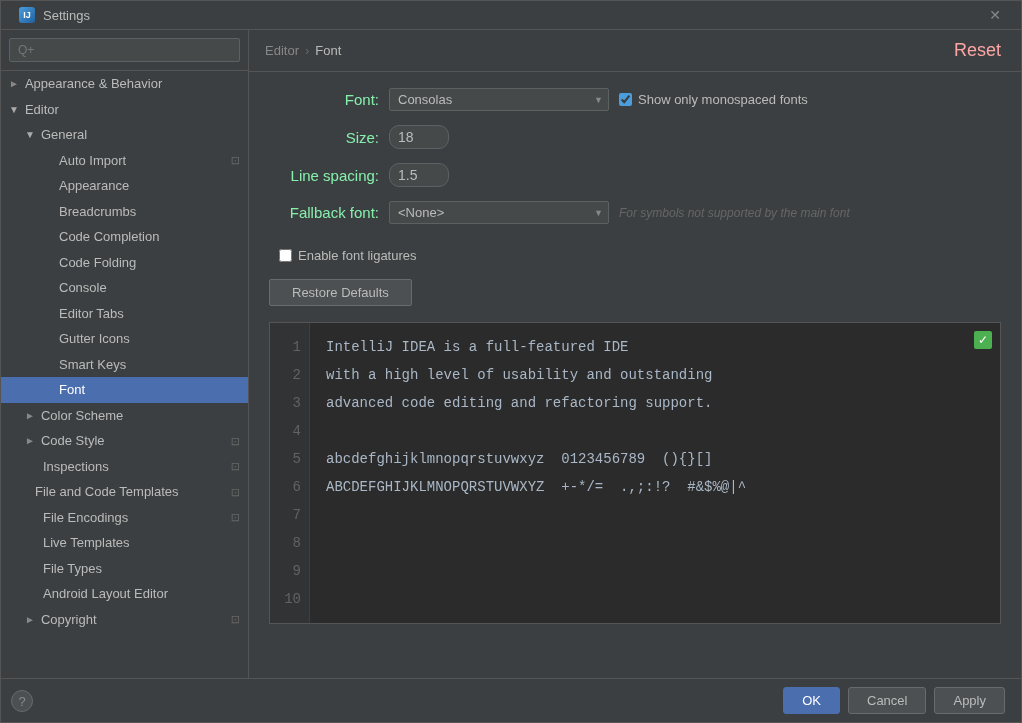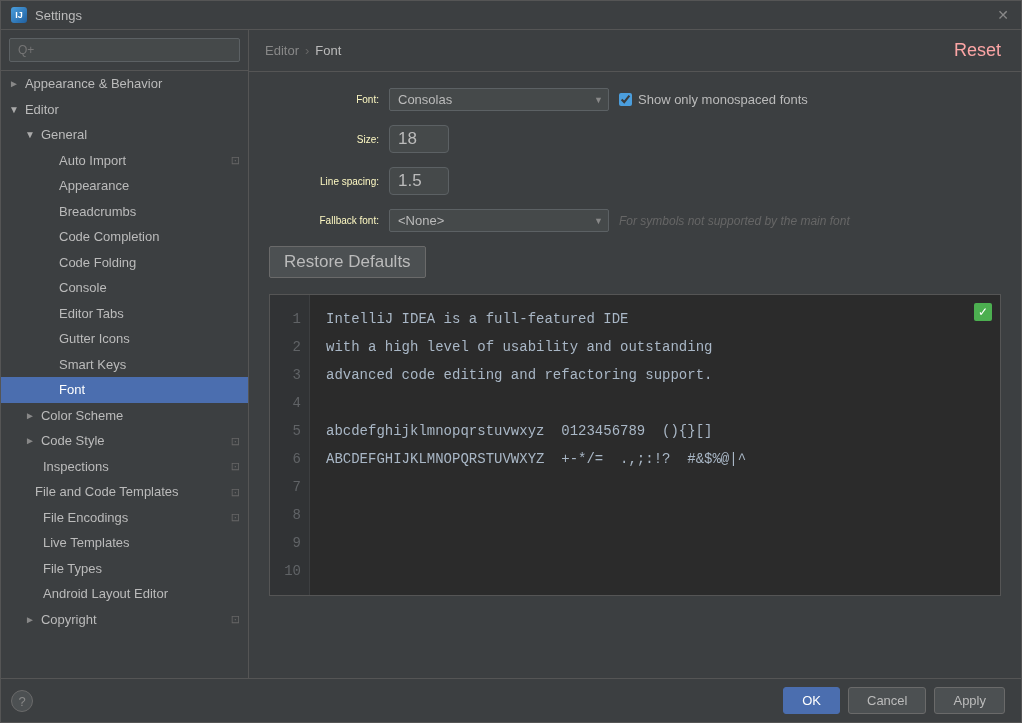--- a/index.html
+++ b/index.html
@@ -15,21 +15,21 @@
     .window {
       width: 1022px;
       height: 723px;
       background: #3c3f41;
       display: flex;
       flex-direction: column;
       border: 1px solid #555;
     }
     .title-bar {
       background: #3c3f41;
-      padding: 6px 10px;
+      padding: 6px 18px;
       display: flex;
       align-items: center;
       justify-content: space-between;
       border-bottom: 1px solid #555;
       flex-shrink: 0;
     }
     .title-bar-left {
       display: flex;
       align-items: center;
       gap: 8px;
@@ -141,22 +141,22 @@
       padding: 16px 20px;
       overflow-y: auto;
     }
     .form-row {
       display: flex;
       align-items: center;
       margin-bottom: 14px;
       gap: 10px;
     }
     .form-label {
-      color: #fef9c3;
-      font-size: 10px;
+      color: #86efac;
+      font-size: 15px;
       min-width: 110px;
       text-align: right;
     }
     .form-control-select {
       background: #45494a;
       border: 1px solid #5c6164;
       color: #bbbbbb;
       padding: 3px 24px 3px 8px;
       font-size: 13px;
       outline: none;
@@ -179,63 +179,63 @@
       transform: translateY(-50%);
       font-size: 9px;
       color: #888;
       pointer-events: none;
     }
     .form-control-input {
       background: #45494a;
       border: 1px solid #5c6164;
       color: #bbbbbb;
       padding: 3px 8px;
-      font-size: 17px;
+      font-size: 14px;
       outline: none;
-      border-radius: 4px;
+      border-radius: 10px;
       width: 60px;
     }
     .checkbox-row {
       display: flex;
       align-items: center;
       gap: 6px;
     }
     .checkbox-row input[type=checkbox] {
       accent-color: #4b9edd;
       cursor: pointer;
     }
     .checkbox-label {
       color: #bbbbbb;
       font-size: 13px;
       cursor: pointer;
     }
     .fallback-row {
       display: flex;
       align-items: center;
       gap: 10px;
-      margin-bottom: 14px;
+      margin-bottom: 24px;
     }
     .hint-text {
       color: #666;
       font-size: 12px;
       font-style: italic;
     }
     .ligatures-row {
       display: flex;
       align-items: center;
       gap: 6px;
       margin-bottom: 16px;
       padding-left: 10px;
     }
     .restore-btn {
       background: #4c5052;
       border: 1px solid #6a6a6a;
       color: #bbbbbb;
-      padding: 5px 14px;
-      font-size: 17px;
+      padding: 5px 22px;
+      font-size: 13px;
       cursor: pointer;
       border-radius: 2px;
       margin-bottom: 16px;
     }
     
     .preview-area {
       background: #2b2b2b;
       border: 1px solid #555;
       margin: 0 0 0 0;
       overflow: hidden;
@@ -485,20 +485,24 @@
         <div class="fallback-row">
           <span class="form-label">Fallback font:</span>
           <div class="select-wrapper">
             <select class="form-control-select">
               <option>&lt;None&gt;</option>
             </select>
           </div>
           <span class="hint-text">For symbols not supported by the main font</span>
         </div>
         
+        <div class="ligatures-row">
+          <input type="checkbox" id="ligatures" style="">
+          <label class="checkbox-label" for="ligatures">Enable font ligatures</label>
+        </div>
         
         <button class="restore-btn">Restore Defaults</button>
 
         
         <div class="preview-area">
           <div class="preview-inner">
             <div class="line-numbers" id="line-numbers">
                 <div>1</div>
                 <div>2</div>
                 <div>3</div>

